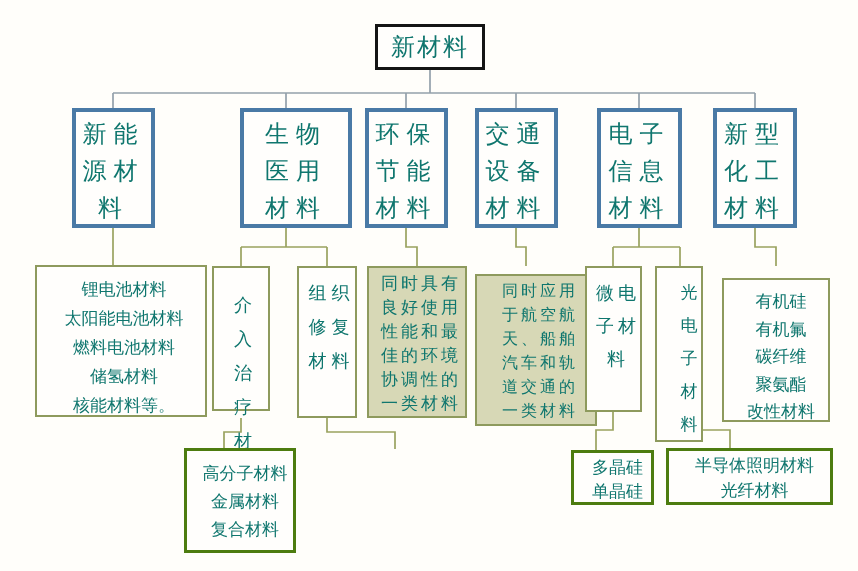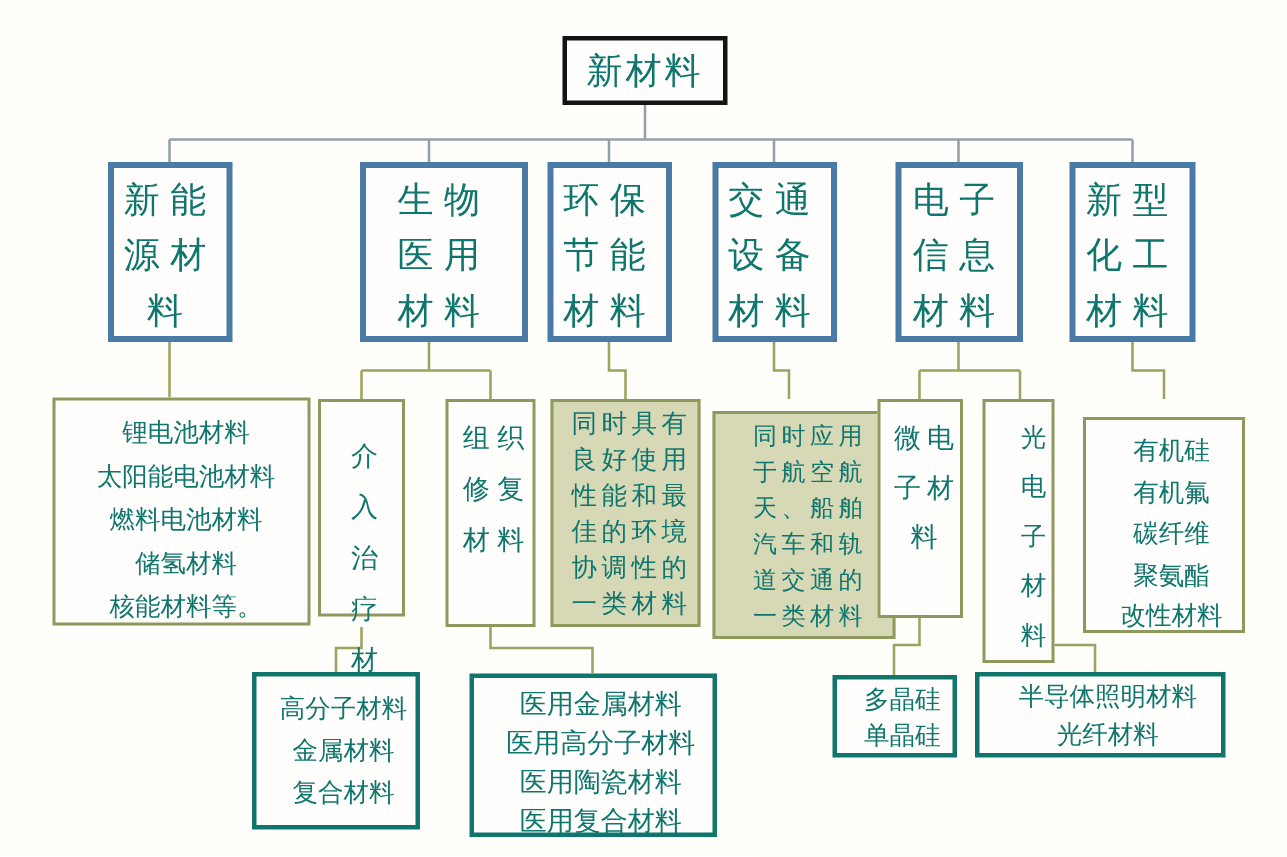--- a/index.html
+++ b/index.html
@@ -20,21 +20,21 @@
     border:3.5px solid #141414;
     font-size:24px; text-align:center; line-height:40px; letter-spacing:2px;
   }
   .cat {
     border:4px solid #4a7aa6;
     font-size:24px; line-height:37px; letter-spacing:7px;
     text-align:center; padding-top:5px;font-family:Liberation Mono, monospace;
   }
   .detail { border:2px solid #8e9a5d; }
   .tan    { background:#d7d8b6; }
-  .leaf   { border:3px solid #0f766e; }
+  .leaf   { border:3px solid #4d7c0f;margin-left:16px; }
 </style>
 </head>
 <body>
 
 <div id="canvas">
 
   <svg class="wires" viewBox="0 0 858 571">
 
     <g>
       <path class="wire-top" d="M430 70 V93"></path>
@@ -122,24 +122,20 @@
   <div class="box detail" style="left:722px; top:266px; width:108px; height:144px; font-size:17px; line-height:27.5px; padding:8px 0 4px 10px;margin-top:12px;">有机硅
 有机氟
 碳纤维
 聚氨酯
 改性材料</div>
 
   <div class="box leaf" style="left:168px; top:448px; width:112px; height:105px; font-size:17px; line-height:28px; padding:8px 0 0 10px;">高分子材料
 金属材料
 复合材料</div>
 
-  <div class="box leaf" style="left:313px; top:449px; width:165px; height:109px; font-size:18px; line-height:26px; padding:5px 0 0 10px;">医用金属材料
-医用高分子材料
-医用陶瓷材料
-医用复合材料</div>
 
   <div class="box leaf" style="left:555px; top:450px; width:83px; height:55px; font-size:17px; line-height:24px; padding:2px 0 0 10px;">多晶硅
 单晶硅</div>
 
   <div class="box leaf" style="left:650px; top:448px; width:167px; height:57px; font-size:17px; line-height:25px; padding:2px 0 0 10px;">半导体照明材料
 光纤材料</div>
 
 </div>
 
 </body></html>

